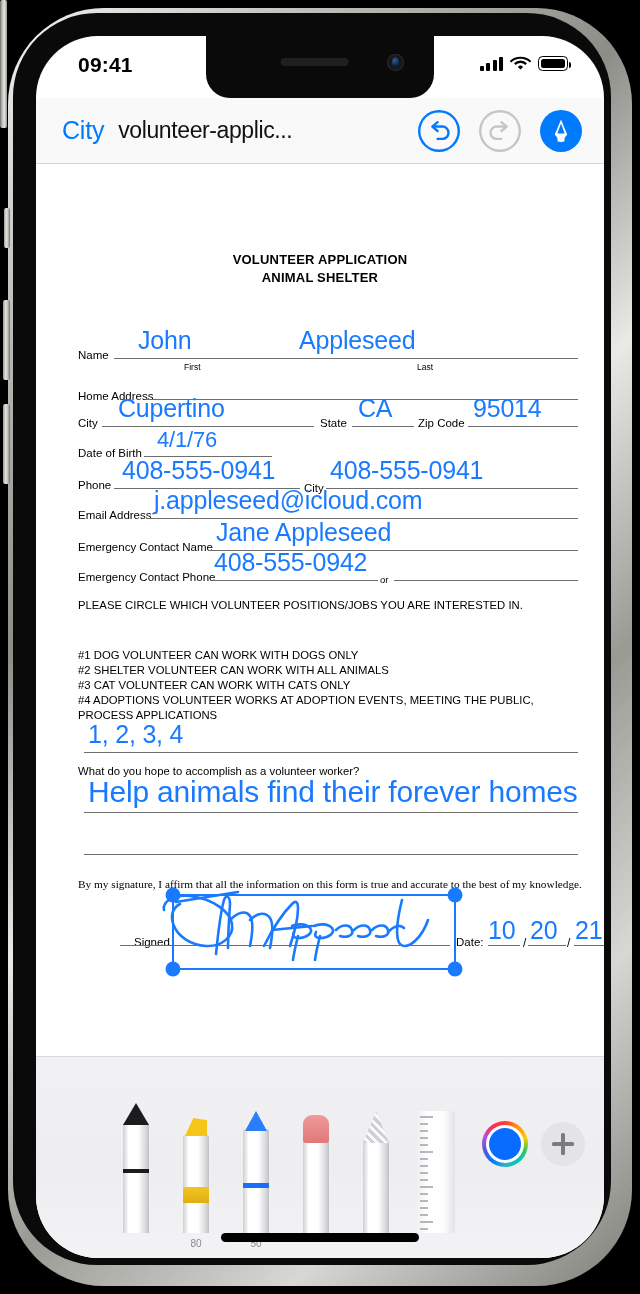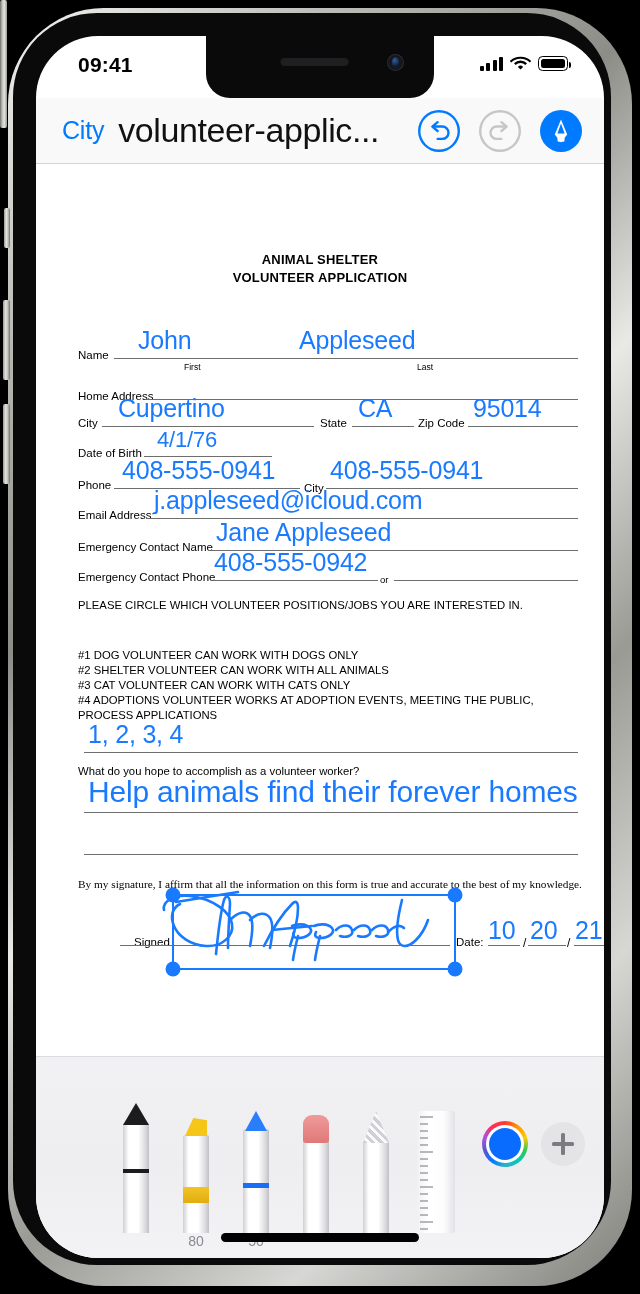--- a/index.html
+++ b/index.html
@@ -80,21 +80,21 @@
   .battery i { position:absolute; left:1.6px; top:1.6px; bottom:1.6px; width: 24.5px;
     background:#000; border-radius: 2.5px; display:block; }
 
   
   .navbar {
     position: absolute; left: 0; top: 62px; width: 100%; height: 66px;
     background: #f9f9f9; display: flex; align-items: center; z-index: 20;
     border-bottom: 1px solid #d4d4d6;
   }
   .nav-back { margin-left: 26px; font-size: 25px; color: #007aff; font-weight: 400; letter-spacing: -.2px; }
-  .nav-title { margin-left: 14px; font-size: 34px; color: #111; font-weight: 400; letter-spacing: -.4px; }
+  .nav-title { margin-left: 14px; font-size: 23px; color: #111; font-weight: 400; letter-spacing: -.4px; }
   .nav-actions { margin-left: auto; margin-right: 22px; display: flex; align-items: center; gap: 19px; }
   .circ-btn { width: 42px; height: 42px; border-radius: 50%; position: relative; }
   .circ-btn.ring-blue { box-shadow: inset 0 0 0 2.4px #007aff; }
   .circ-btn.ring-gray { box-shadow: inset 0 0 0 2.4px #c6c6c8; }
   .circ-btn.fill-blue { background: #007aff; }
   .circ-btn svg { position: absolute; left: 0; top: 0; }
 
   
   .doc {
     position: absolute; left: 0; top: 128px; width: 100%; height: 892px;
@@ -136,21 +136,21 @@
   }
   .tools { position: absolute; left: 0; top: 0; width: 100%; height: 170px; }
   .tool { position: absolute; bottom: -6px; width: 44px; cursor: default; }
   .tool .body {
     position: relative; width: 26px; margin: 0 auto; height: 110px;
     background: linear-gradient(90deg,#cfcfd2 0%,#ffffff 22%,#ffffff 58%,#d8d8dc 88%,#bfbfc4 100%);
     border-radius: 2px 2px 0 0;
   }
   .tool .num {
     position:absolute; left:0; right:0; bottom: 12px; text-align:center;
-    font-size: 14px; color:#8b8b90;
+    font-size: 10px; color:#8b8b90;
   }
   .tip-tri { position:absolute; left:50%; transform:translateX(-50%); top:-20px;
     width:0;height:0; border-left:13px solid transparent; border-right:13px solid transparent; }
   .band { position:absolute; left:0; right:0; height:6px; }
 
   .color-well {
     position:absolute; width: 46px; height: 46px; border-radius: 50%;
     background: conic-gradient(#ff3b30,#ff9500,#ffcc00,#34c759,#00c7be,#30b0c7,#007aff,#5856d6,#af52de,#ff2d55,#ff3b30);
   }
   .color-well::after {
@@ -236,22 +236,22 @@
             <rect x="17.5" y="25.6" width="7" height="6.2" rx="1.2" fill="#fff"></rect>
           </svg>
         </div>
       </div>
     </div>
 
     <div class="doc">
       <div class="page">
 
         <div class="form-title">
+          <div>VOLUNTEER APPLICATION</div>
           <div>ANIMAL SHELTER</div>
-          <div>VOLUNTEER APPLICATION</div>
         </div>
 
         <div class="row" style="left:42px; top:185px;">Name</div>
         <div class="rule" style="left:78px; top:194px; width:464px;"></div>
         <div class="ink" style="left:102px; top:164px;">John</div>
         <div class="ink" style="left:263px; top:164px;">Appleseed</div>
         <div class="lbl-sm" style="position:absolute; left:148px; top:198px;">First</div>
         <div class="lbl-sm" style="position:absolute; left:381px; top:198px;">Last</div>
 
         <div class="row" style="left:42px; top:226px;">Home Address</div>

